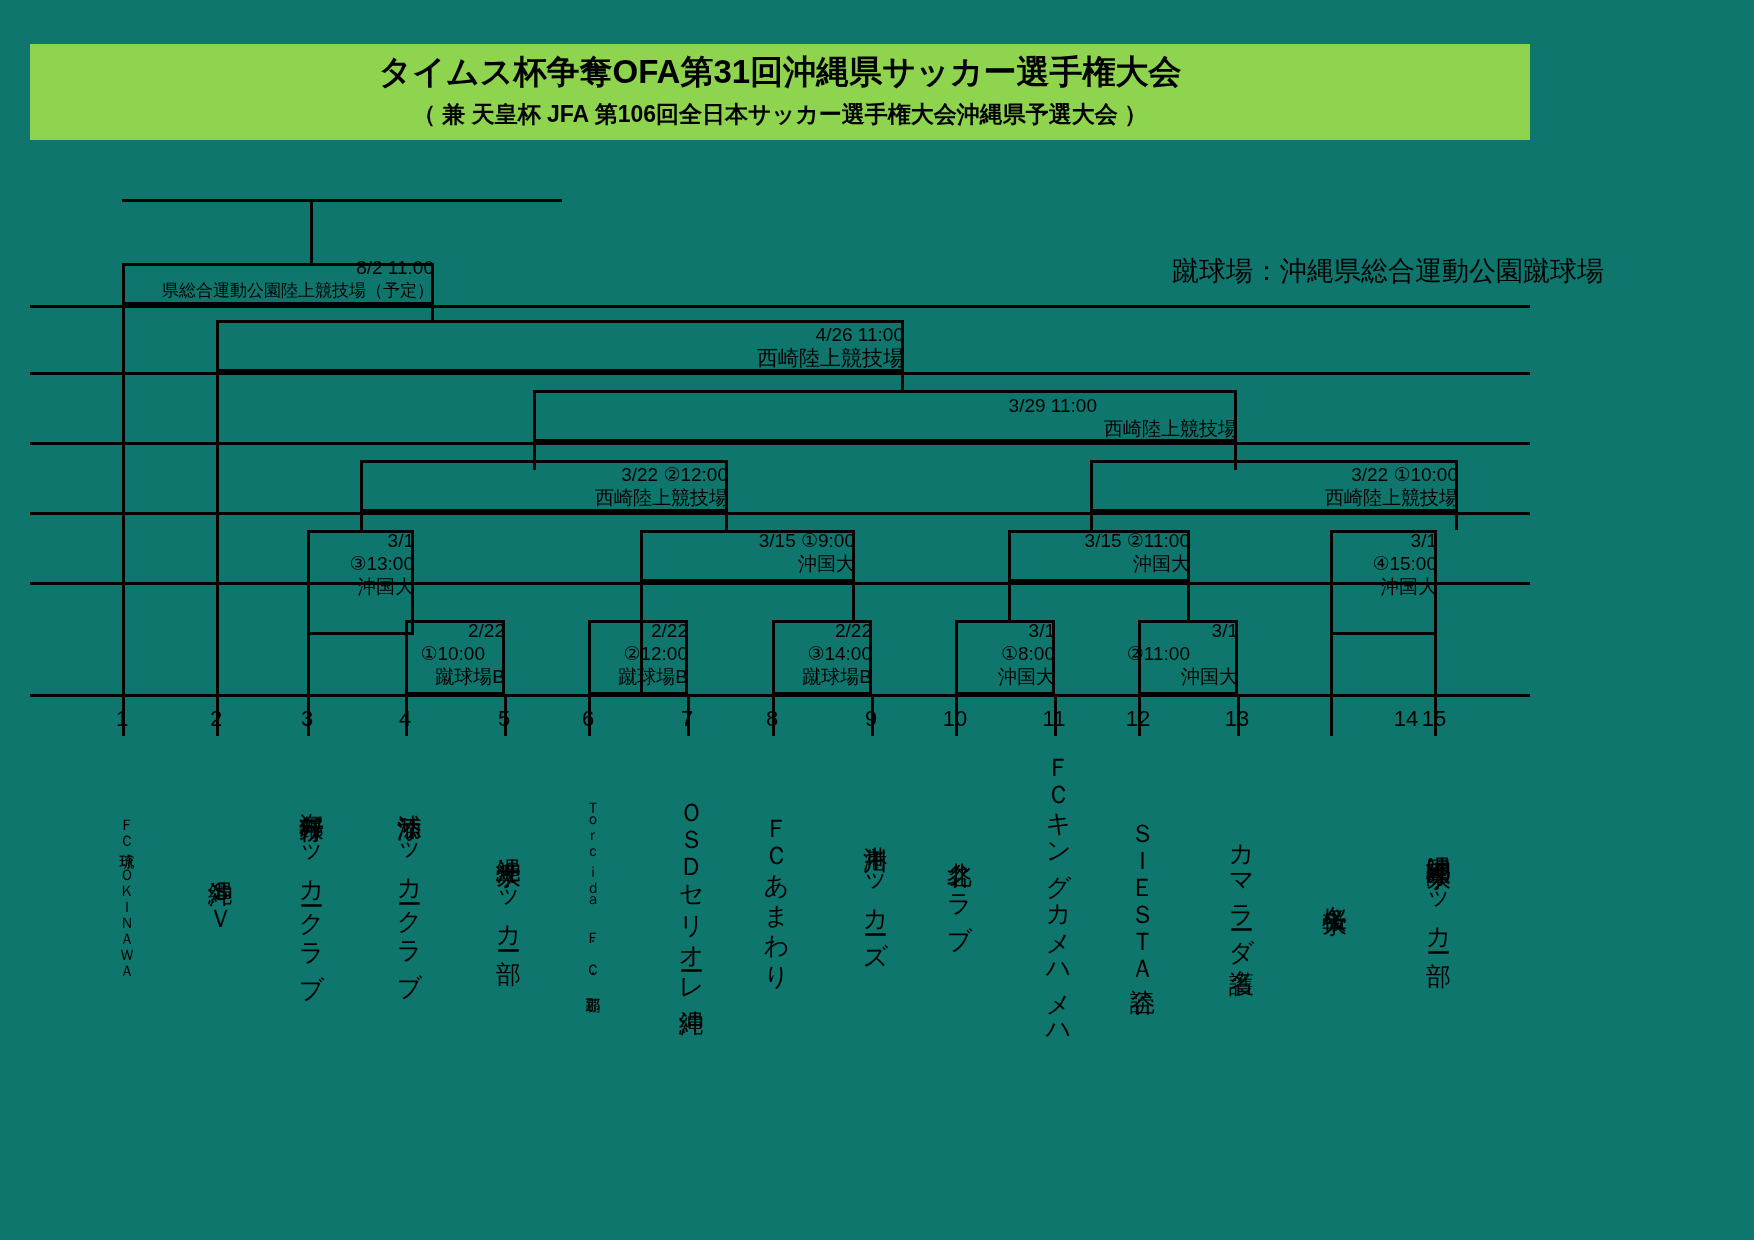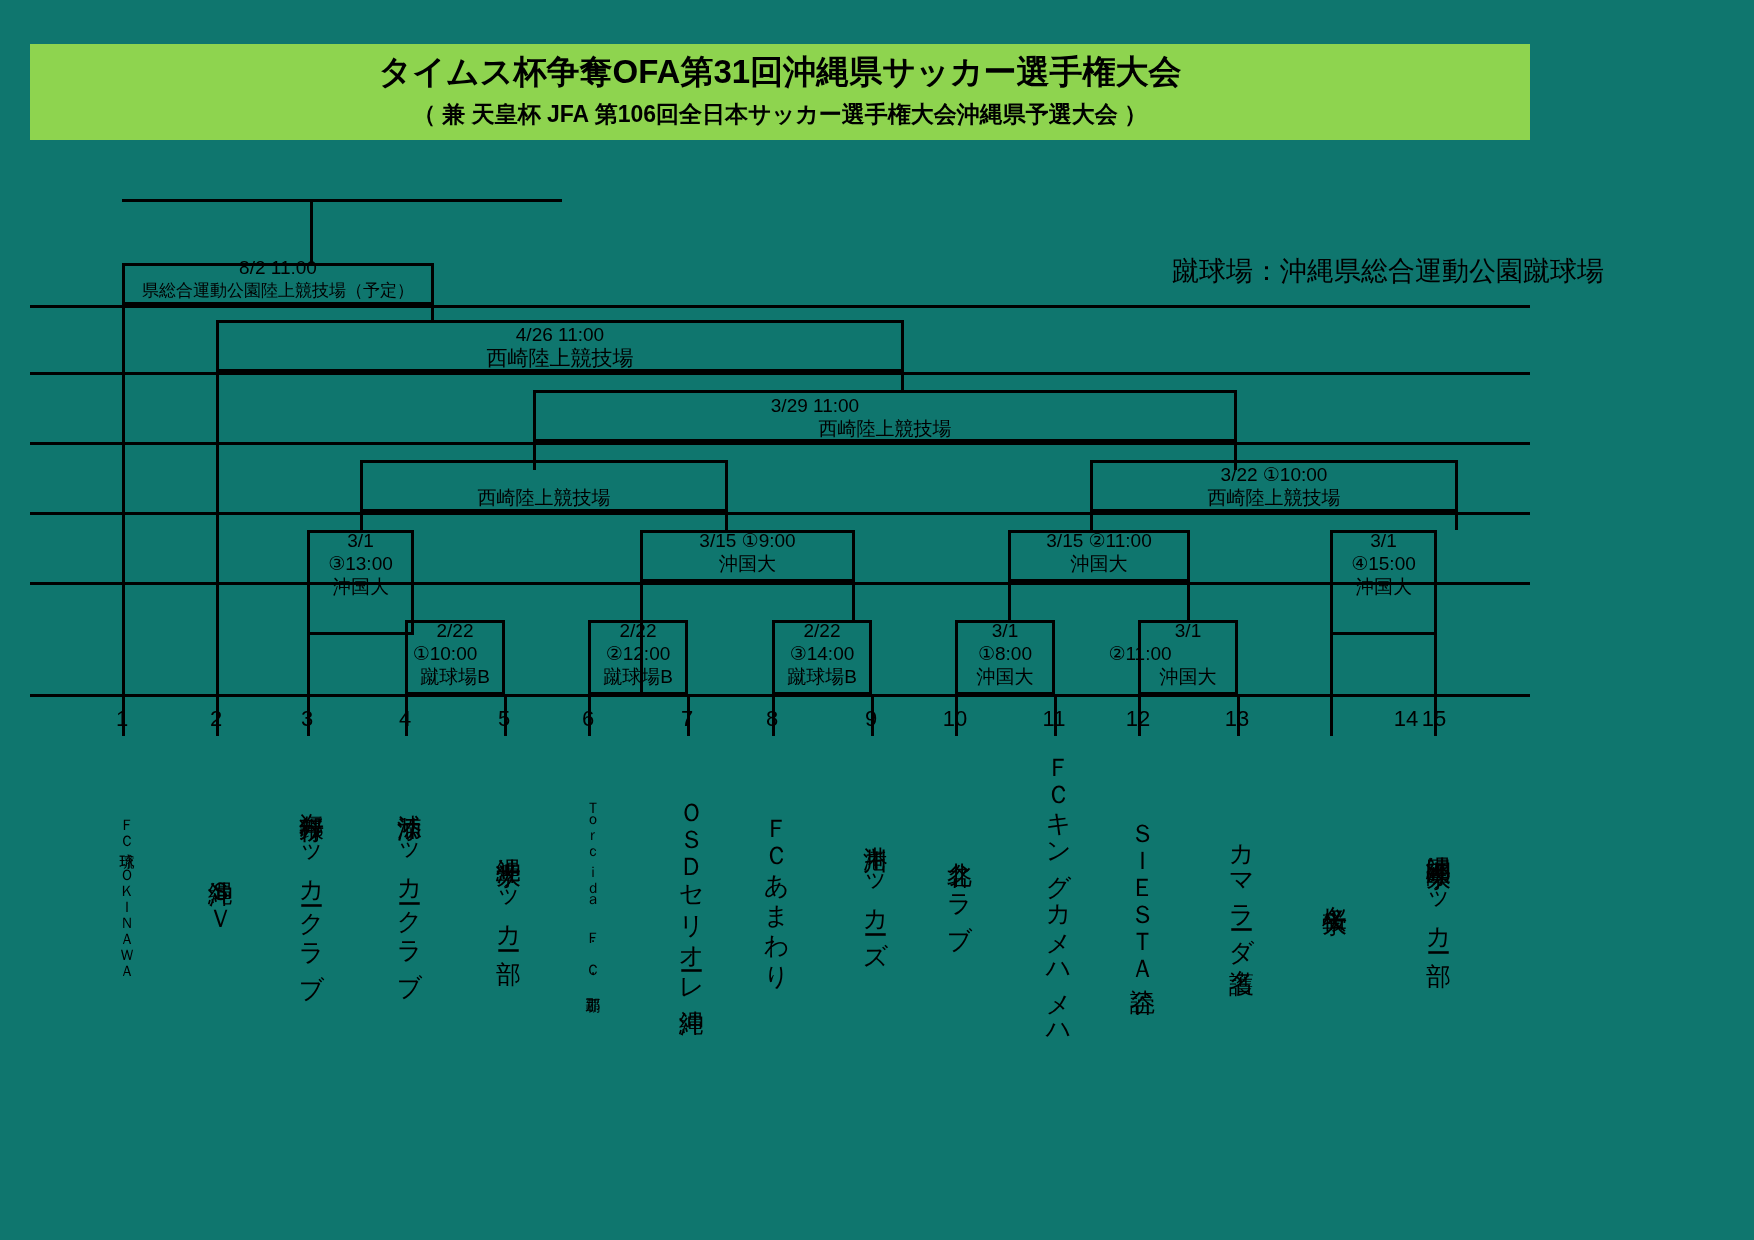--- a/index.html
+++ b/index.html
@@ -10,21 +10,21 @@
   .banner{position:absolute;left:30px;top:44px;width:1500px;height:96px;background:#8ed44f;}
   .banner .t1{position:absolute;left:0;top:8px;width:100%;text-align:center;
     font-size:33px;font-weight:bold;letter-spacing:0px;line-height:40px;}
   .banner .t2{position:absolute;left:0;top:55px;width:100%;text-align:center;
     font-size:23px;font-weight:bold;line-height:30px;}
 
   
   .hline{position:absolute;background:#000;height:3px;}
   .vline{position:absolute;background:#000;width:3px;}
   .box{position:absolute;border:3px solid #000;box-sizing:border-box;background:transparent;}
-  .mlabel{position:absolute;text-align:center;font-size:19px;line-height:25px;white-space:nowrap;}
+  .mlabel{position:absolute;text-align:right;font-size:19px;line-height:25px;white-space:nowrap;}
 
   .note{position:absolute;font-size:27px;white-space:nowrap;}
 
   
   .seednum{position:absolute;font-size:22px;text-align:center;width:40px;}
   
   .team{position:absolute;width:40px;text-align:center;font-size:25px;line-height:30px;
     writing-mode:vertical-rl;text-orientation:upright;white-space:pre;letter-spacing:2px;}
   .team.small{font-size:15px;letter-spacing:1px;}
 </style>
@@ -62,20 +62,21 @@
 
   <div class="box" style="left:533px;top:390px;width:704px;height:52px;"></div>
   <div class="mlabel" style="left:533px;top:393px;width:564px;">3/29  11:00</div>
   <div class="mlabel" style="left:533px;top:416px;width:704px;">西崎陸上競技場</div>
 
   <div class="hline" style="left:30px;top:442px;width:1500px;"></div>
   <div class="vline" style="left:533px;top:442px;height:28px;"></div>
   <div class="vline" style="left:1234px;top:390px;height:80px;"></div>
 
   <div class="box" style="left:360px;top:460px;width:368px;height:52px;"></div>
+  <div class="mlabel" style="left:360px;top:462px;width:368px;">3/22 ②12:00</div>
   <div class="mlabel" style="left:360px;top:485px;width:368px;">西崎陸上競技場</div>
 
   <div class="box" style="left:1090px;top:460px;width:368px;height:52px;"></div>
   <div class="mlabel" style="left:1090px;top:462px;width:368px;">3/22 ①10:00</div>
   <div class="mlabel" style="left:1090px;top:485px;width:368px;">西崎陸上競技場</div>
 
   <div class="hline" style="left:30px;top:512px;width:1500px;"></div>
   <div class="vline" style="left:360px;top:512px;height:18px;"></div>
   <div class="vline" style="left:725px;top:512px;height:18px;"></div>
   <div class="vline" style="left:1090px;top:512px;height:18px;"></div>

